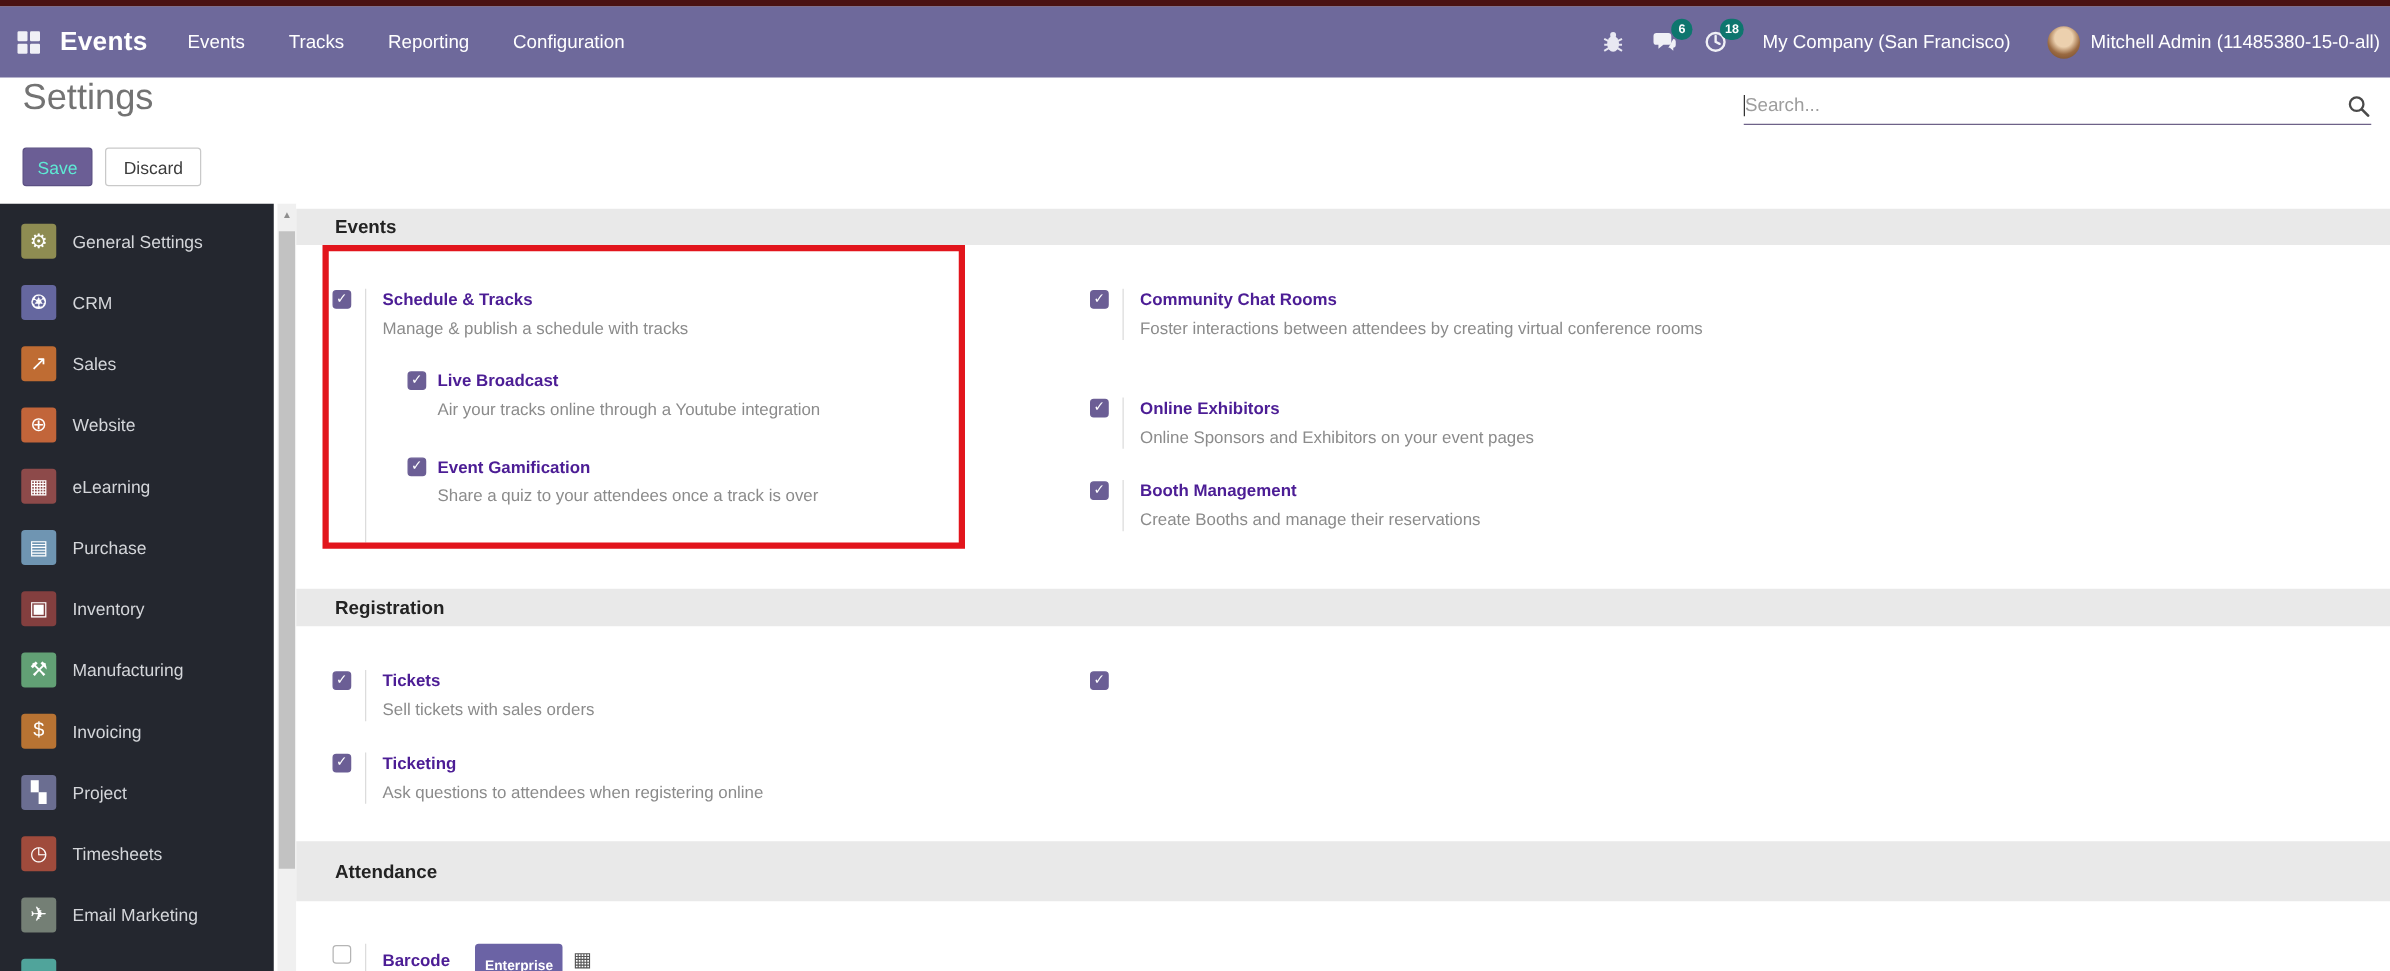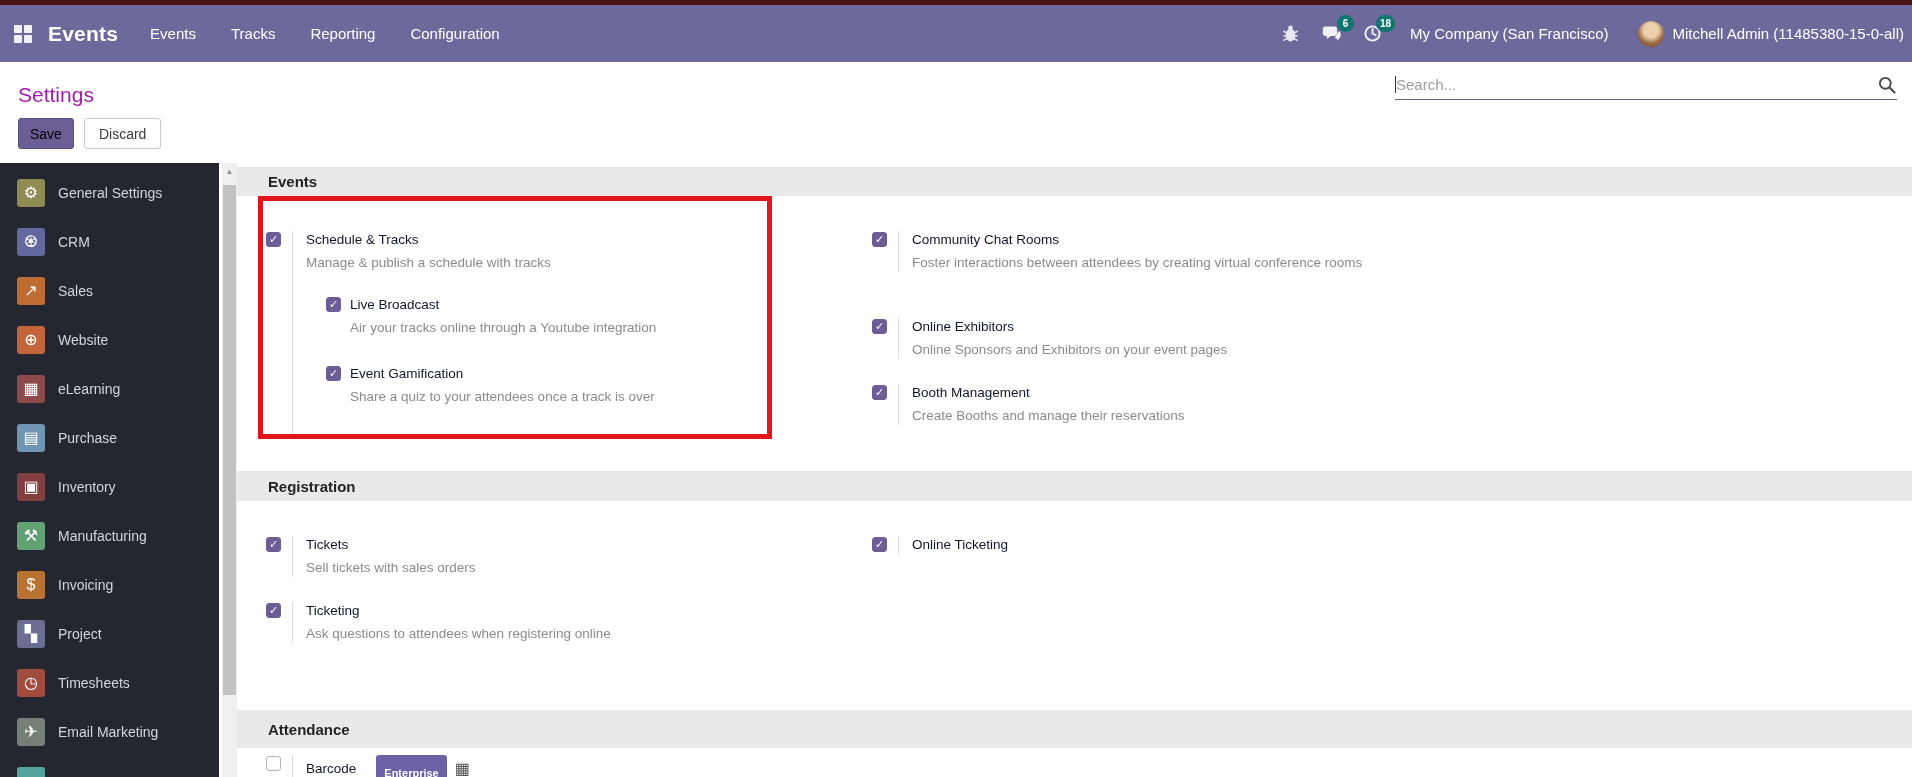--- a/index.html
+++ b/index.html
@@ -23,24 +23,24 @@
   .nav-badge { position:absolute; top:-7px; right:-11px; min-width:17px; height:17px; padding:0 4px;
                background:#0e766e; border-radius:9px; color:#fff; font-size:10px; font-weight:700;
                display:flex; align-items:center; justify-content:center; }
   .company-name { margin-left:26px; cursor:pointer; }
   .avatar { margin-left:30px; width:26px; height:26px; border-radius:50%; cursor:pointer;
             background:radial-gradient(circle at 50% 36%, #ecd0ae 0 34%, #9a6a42 62%, #6e4527 100%); }
   .user-name { margin-left:8px; cursor:pointer; }
 
   
   .control-panel { position:absolute; left:0; top:62px; width:100%; height:101px; background:#fff; }
-  .page-title { position:absolute; left:18px; top:21px; font-size:21px; color:#a21caf; font-weight:400; }
+  .page-title { position:absolute; left:18px; top:0; font-size:29px; color:#737373; font-weight:400; }
   .cp-buttons { position:absolute; left:18px; top:56px; display:flex; }
   .btn { height:31px; font-size:14px; border-radius:3px; cursor:pointer; display:flex; align-items:center; }
-  .btn-save { background:#6b5e95; border:1px solid #5a4f82; color:#000000; padding:0 11px;text-align:right; }
+  .btn-save { background:#6b5e95; border:1px solid #5a4f82; color:#5eead4; padding:0 11px;text-align:right; }
   .btn-discard { background:#fff; border:1px solid #c9c9c9; color:#3c3c3c; padding:0 14px; margin-left:10px; }
   .search-box { position:absolute; left:1395px; top:8px; width:502px; height:30px;
                 border-bottom:1px solid #6e6288; display:flex; align-items:center; }
   .search-caret { width:1px; height:17px; background:#333; }
   .search-input { flex:1; border:none; outline:none; font-size:15px; color:#333; background:transparent;
                   font-family:"Liberation Sans", sans-serif; }
   .search-input::placeholder { color:#9d9d9d; opacity:1; }
   .search-icon { width:20px; height:20px; cursor:pointer; }
 
   
@@ -68,21 +68,21 @@
 
   
   .opt { position:absolute; display:flex; align-items:flex-start; }
   .cb { width:15px; height:15px; border-radius:3px; flex:none; margin-top:1px; cursor:pointer;
         display:flex; align-items:center; justify-content:center; }
   .cb.checked { background:#6b5e95; border:1px solid #6b5e95; color:#fff; font-size:11px; line-height:15px; }
   .cb.unchecked { background:#fff; border:1px solid #b5b5b5; }
   .pane { margin-left:11px; border-left:1px solid #dcdcdc; padding-left:13px; }
   .pane.w-left { width:455px; }
   .pane.w-right { width:470px; }
-  .opt-title { font-size:13.5px; font-weight:400; color:#0f172a; line-height:18px; cursor:pointer; }
+  .opt-title { font-size:13.5px; font-weight:700; color:#4c1d95; line-height:18px; cursor:pointer; }
   .opt-desc { margin-top:5px; font-size:13.5px; color:#8b8b8b; line-height:18px; }
   .subs { margin-top:24px; }
   .sub { margin-bottom:28px; }
   .sub-row { display:flex; align-items:flex-start; margin-left:20px; }
   .sub-row .opt-title { margin-left:9px; }
   .sub-desc { margin-left:44px; margin-top:5px; font-size:13.5px; color:#8b8b8b; line-height:18px; }
 
   .title-row { display:flex; align-items:center; }
   .ent-badge { margin-left:20px; background:#6b63a5; color:#fff; font-size:11px; font-weight:700;
                padding:12px 8px 3px; border-radius:3px; line-height:12px; }
@@ -288,33 +288,32 @@
         <span class="cb checked" style="background-color: rgb(107, 94, 149);">✓</span>
         <div class="pane w-left">
           <div class="opt-title">Tickets</div>
           <div class="opt-desc">Sell tickets with sales orders</div>
         </div>
       </div>
 
       <div class="opt" style="left:635px; top:373px;">
         <span class="cb checked" style="background-color: rgb(107, 94, 149);">✓</span>
         <div class="pane w-right">
-          <div class="opt-title">Online Ticketing</div>
         </div>
       </div>
 
       <div class="opt" style="left:29px; top:439px;">
         <span class="cb checked" style="background-color: rgb(107, 94, 149);">✓</span>
         <div class="pane w-left">
           <div class="opt-title">Ticketing</div>
           <div class="opt-desc">Ask questions to attendees when registering online</div>
         </div>
       </div>
 
-      <div class="section-band" style="top:547px; height:38px;">
+      <div class="section-band" style="top:510px; height:48px;">
         <span class="section-title">Attendance</span>
       </div>
 
       <div class="opt" style="left:29px; top:592px;">
         <span class="cb unchecked"></span>
         <div class="pane w-left">
           <div class="title-row">
             <span class="opt-title">Barcode</span>
             <span class="ent-badge" style="background-color: rgb(107, 99, 165);">Enterprise</span>
             <span class="upgrade-icon">▦</span>

